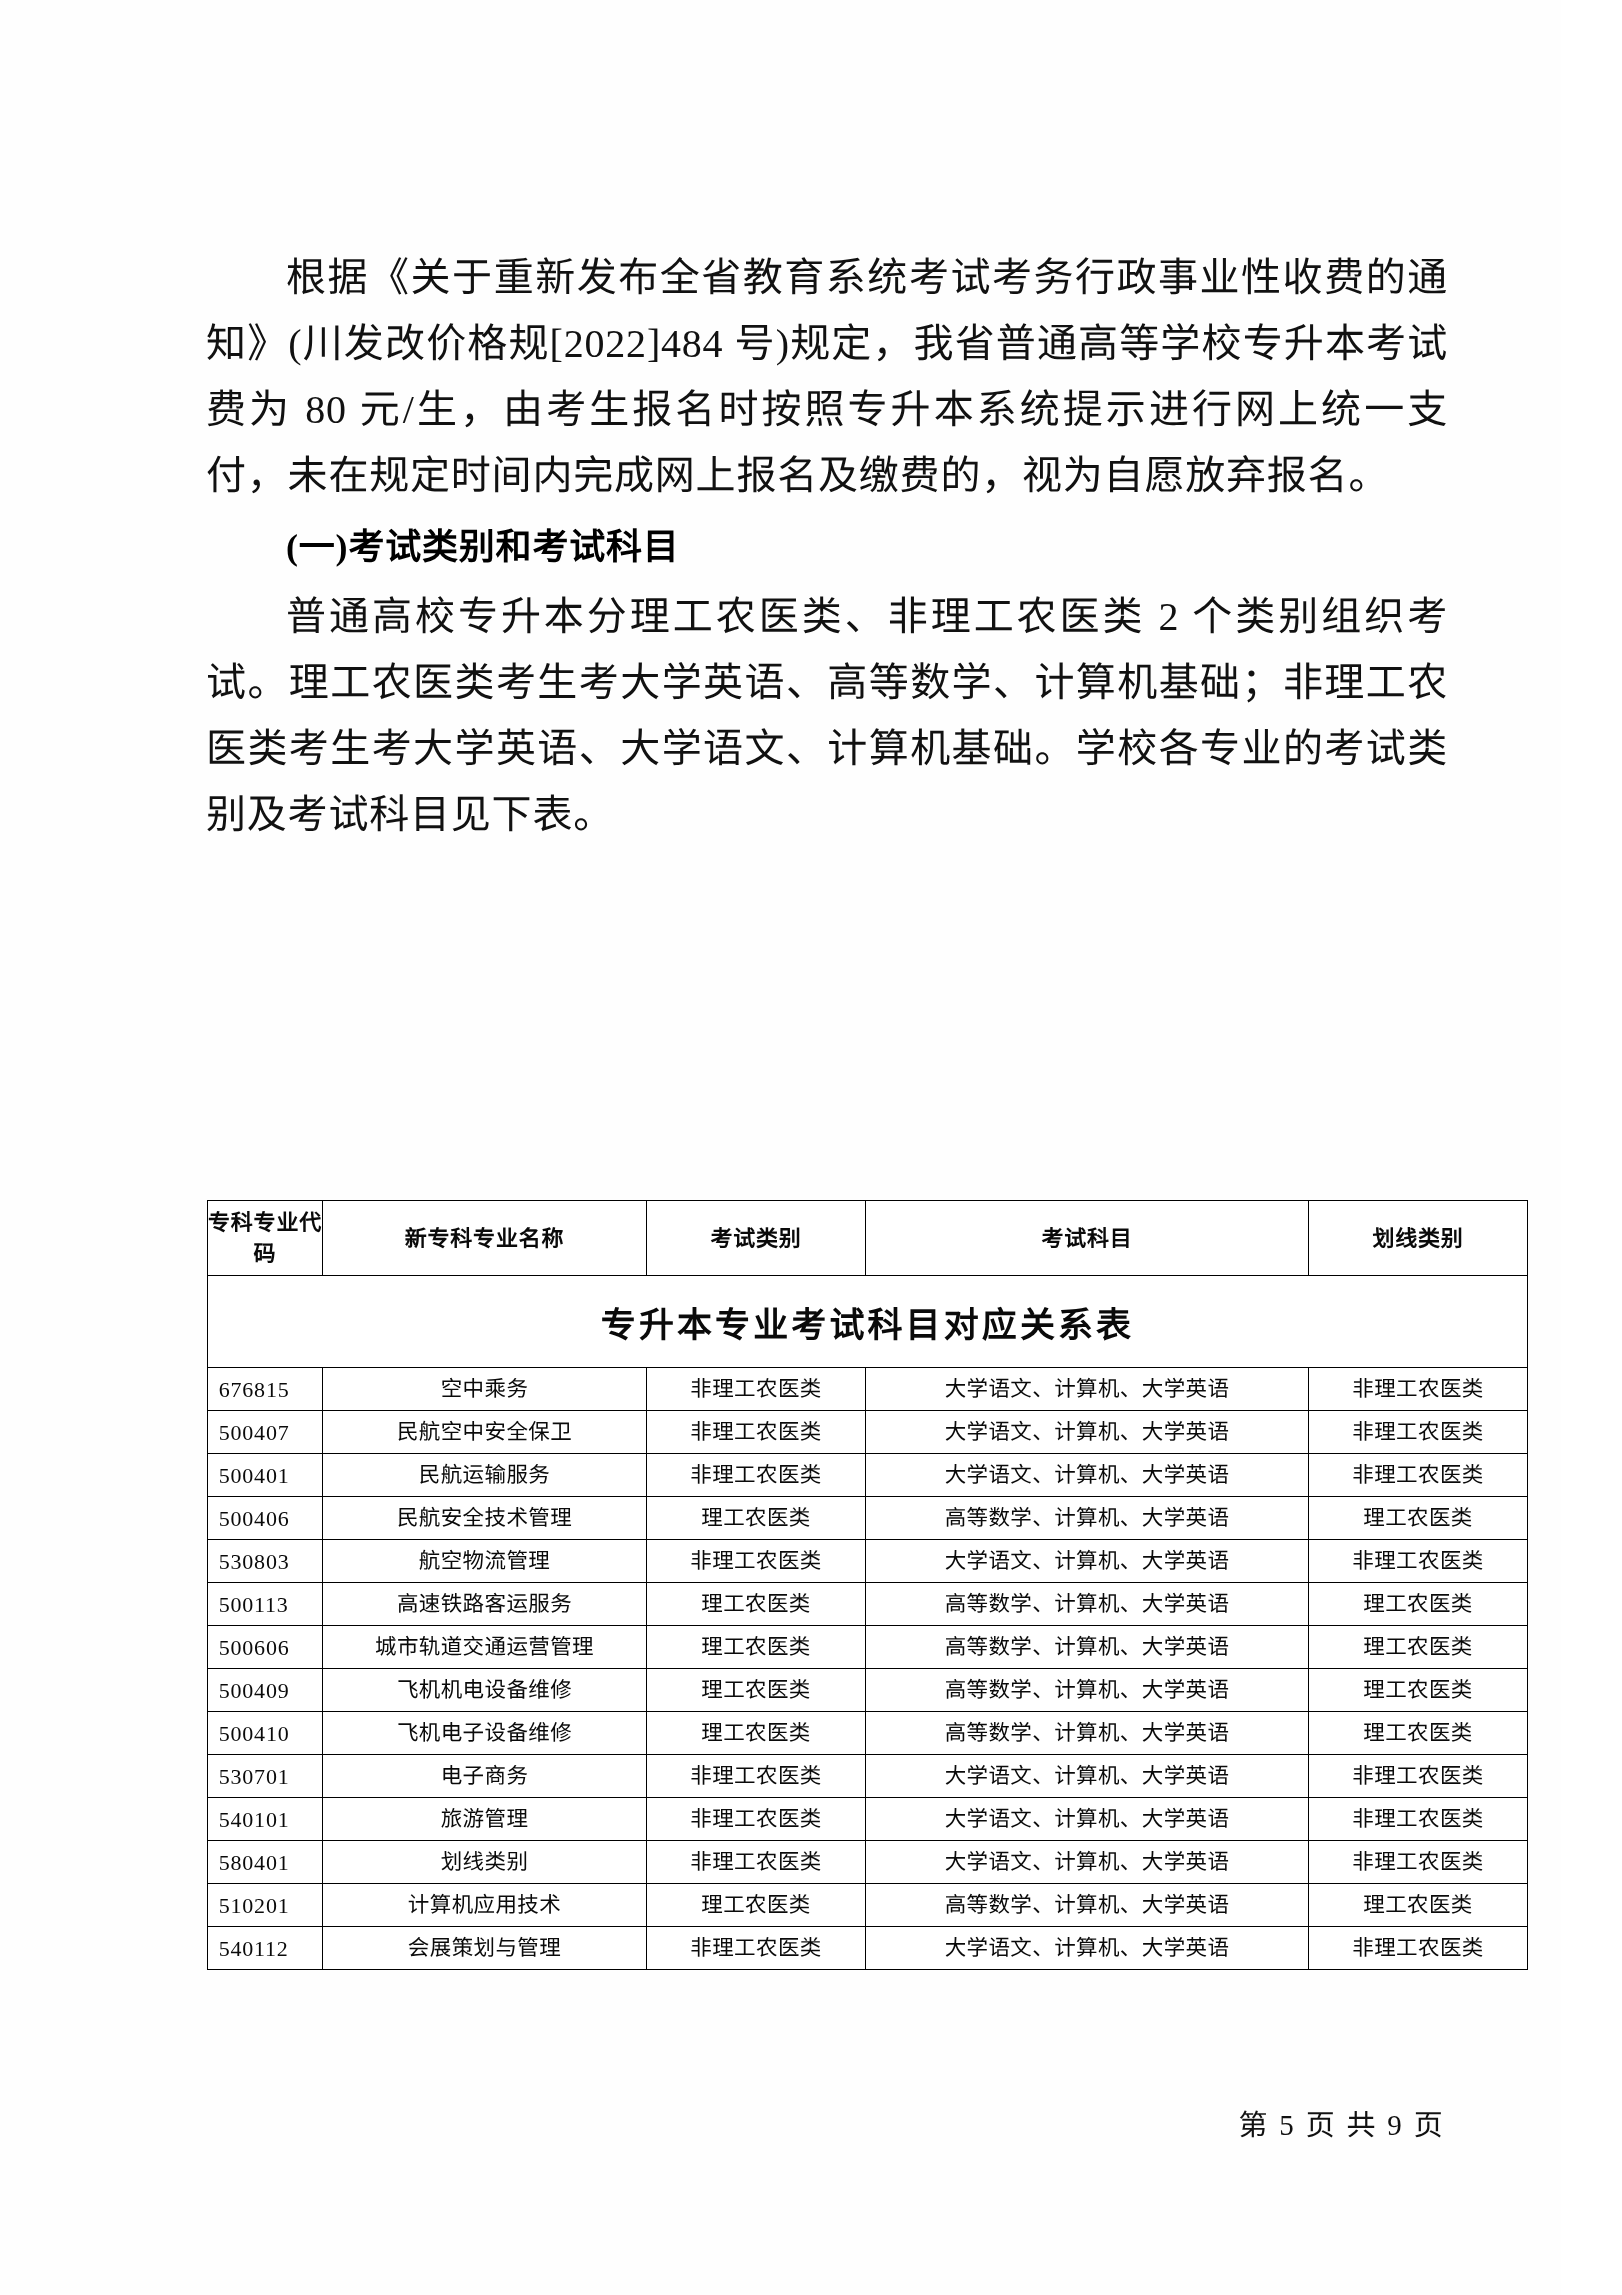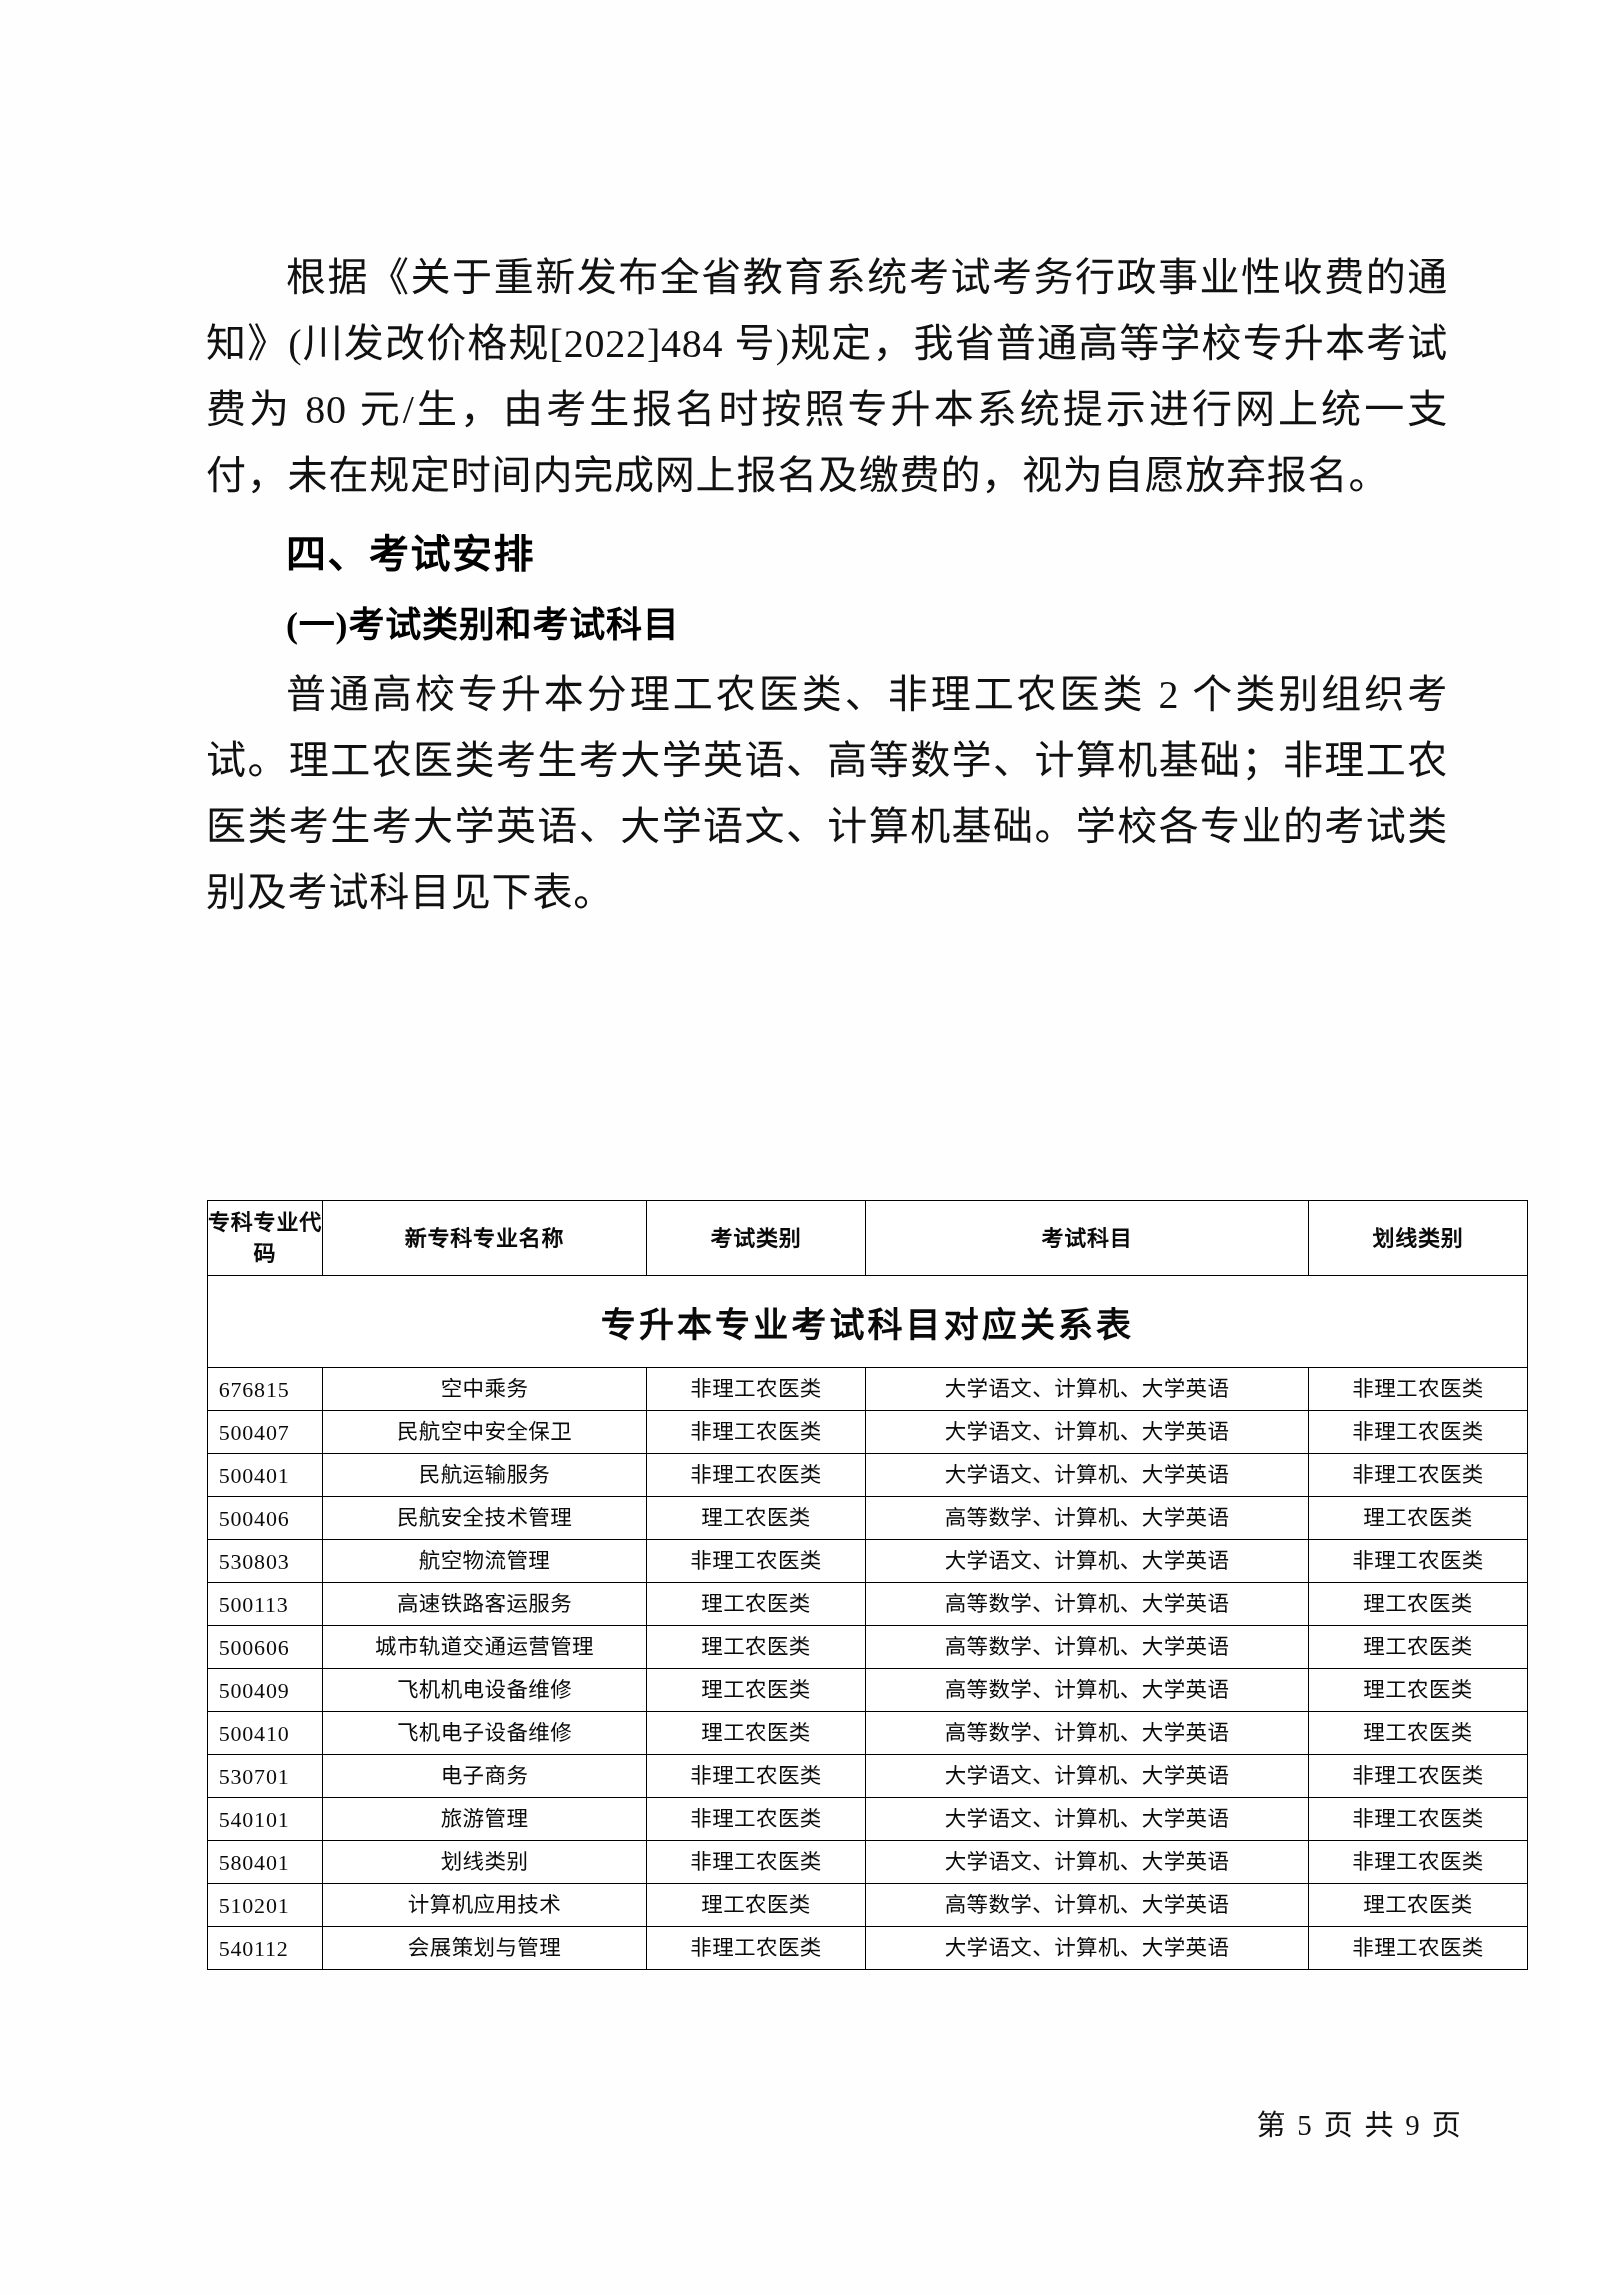--- a/index.html
+++ b/index.html
@@ -121,38 +121,37 @@
   
   col.c-code { width: 115px; }
   col.c-name { width: 324px; }
   col.c-type { width: 219px; }
   col.c-subj { width: 443px; }
   col.c-line { width: 219px; }
 
   
   .footer {
     position: absolute;
-    right: 98px;
+    right: 116px;
     top: 2101px;
     font-family: "Liberation Serif", "DejaVu Serif", serif;
     font-size: 29px;
     letter-spacing: 2.3px;
     color: #111;
   }
 </style>
 </head>
 <body>
 
 <div class="page">
 
   <div class="content">
 
     <p class="para">根据《关于重新发布全省教育系统考试考务行政事业性收费的通知》(川发改价格规[2022]484 号)规定，我省普通高等学校专升本考试费为 80 元/生，由考生报名时按照专升本系统提示进行网上统一支付，未在规定时间内完成网上报名及缴费的，视为自愿放弃报名。</p>
 
-    <h2 class="h-section">四、考试安排</h2>
 
     <h3 class="h-sub">(一)考试类别和考试科目</h3>
 
     <p class="para">普通高校专升本分理工农医类、非理工农医类 2 个类别组织考试。理工农医类考生考大学英语、高等数学、计算机基础；非理工农医类考生考大学英语、大学语文、计算机基础。学校各专业的考试类别及考试科目见下表。</p>
 
   </div>
 
   <div class="table-wrap">
     <table class="subject-table">
       <colgroup>

